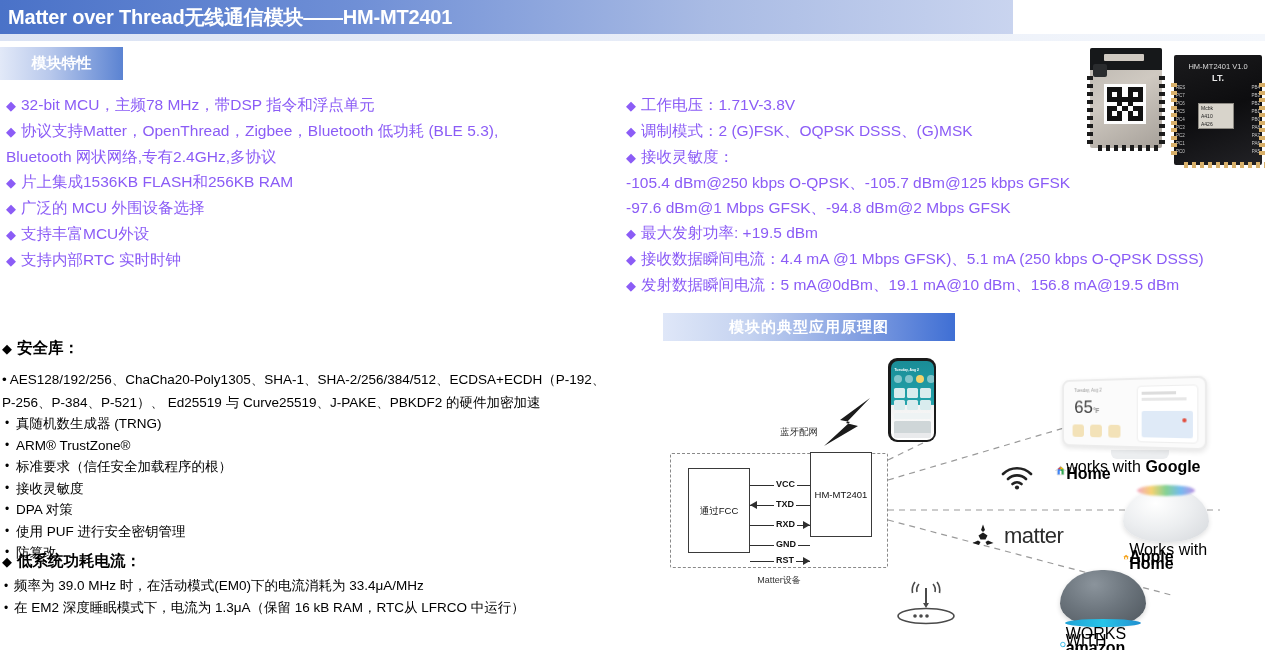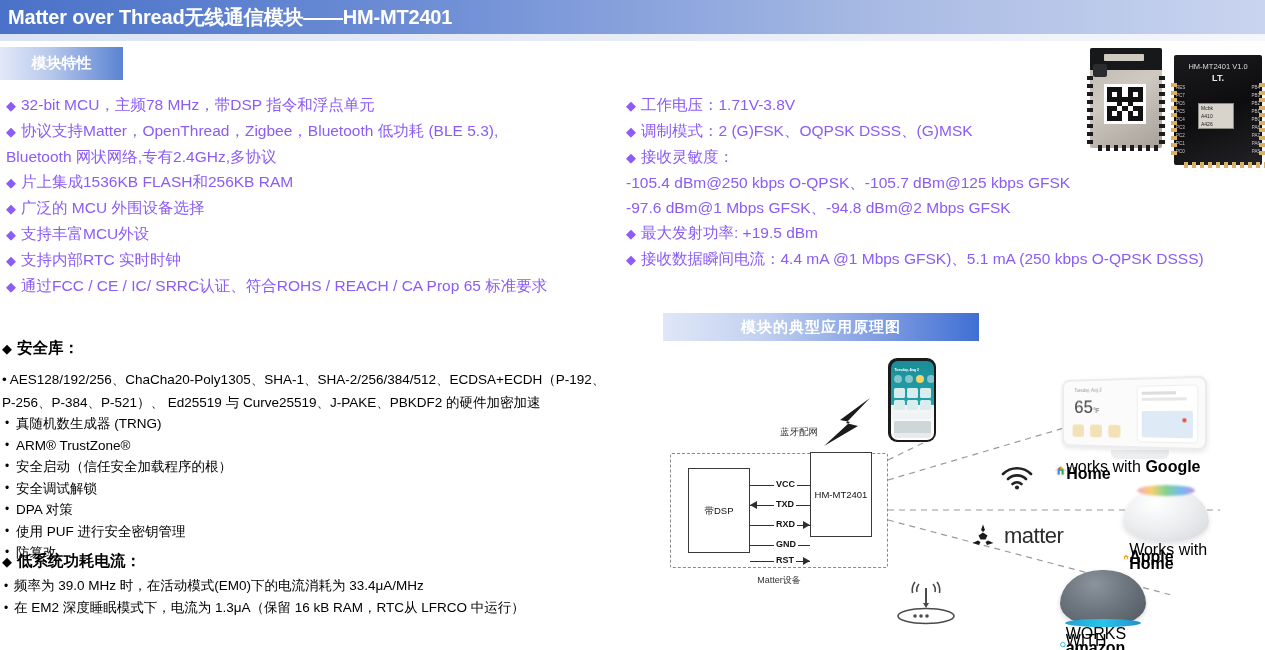--- a/index.html
+++ b/index.html
@@ -6,21 +6,21 @@
   html, body {
     width: 1265px; height: 650px;
     background: #ffffff;
     font-family: "Liberation Sans", "DejaVu Sans", sans-serif;
     overflow: hidden;
   }
   .page { position: relative; width: 1265px; height: 650px; }
 
   
   .title-bar {
-    position: absolute; left: 0; top: 0; width: 1265px; height: 34px;
+    position: absolute; left: 0; top: 0; width: 1013px; height: 34px;
     background: linear-gradient(to right, #4a72c8 0%, #6f8fd6 35%, #a9bbe4 70%, #c9d4ef 100%);
     display: flex; align-items: center;
   }
   .title-bar .title-text {
     color: #ffffff; font-size: 20px; font-weight: 600;
     padding-left: 8px; letter-spacing: -0.2px; white-space: nowrap;
   }
   .title-underline {
     position: absolute; left: 0; top: 34px; width: 1265px; height: 7px;
     background: linear-gradient(to right, #dbe3f4 0%, #e9eef8 60%, #f4f7fc 100%);
@@ -28,21 +28,21 @@
 
   
   .badge-feature {
     position: absolute; left: 0; top: 47px; width: 123px; height: 33px;
     background: linear-gradient(to right, #e2e9f8 0%, #b9c9ec 40%, #5b83d2 100%);
     display: flex; align-items: center; justify-content: center;
   }
   .badge-feature span { color: #ffffff; font-size: 15px; font-weight: 700; }
 
   .badge-diagram {
-    position: absolute; left: 663px; top: 313px; width: 316px; height: 28px;
+    position: absolute; left: 663px; top: 313px; width: 292px; height: 28px;
     background: linear-gradient(to right, #dfe7f8 0%, #c4d2f0 30%, #7d9be0 70%, #3f6fd4 100%);
     display: flex; align-items: center; justify-content: center;
   }
   .badge-diagram span { color: #ffffff; font-size: 15px; font-weight: 700; letter-spacing: 1px; }
 
   
   .col { position: absolute; color: #8b5cf6; }
   .col-left  { left: 6px;  top: 92px;  width: 610px; }
   .col-right { left: 626px; top: 92px; width: 632px; }
 
@@ -244,41 +244,41 @@
   </div>
 
   <div class="col col-left">
     <div class="line"><span class="dia">◆</span><span>32-bit MCU，主频78 MHz，带DSP 指令和浮点单元</span></div>
     <div class="line"><span class="dia">◆</span><span>协议支持Matter，OpenThread，Zigbee，Bluetooth 低功耗 (BLE 5.3),</span></div>
     <div class="line"><span>Bluetooth 网状网络,专有2.4GHz,多协议</span></div>
     <div class="line"><span class="dia">◆</span><span>片上集成1536KB FLASH和256KB RAM</span></div>
     <div class="line"><span class="dia">◆</span><span>广泛的 MCU 外围设备选择</span></div>
     <div class="line"><span class="dia">◆</span><span>支持丰富MCU外设</span></div>
     <div class="line"><span class="dia">◆</span><span>支持内部RTC 实时时钟</span></div>
-    <div class="line"><span class="dia">◆</span><span>通过FCC / CE / IC/ SRRC认证、符合ROHS / REACH / CA Prop 65 标准要求</span></div>
   </div>
 
   <div class="col col-right">
     <div class="line"><span class="dia">◆</span><span>工作电压：1.71V-3.8V</span></div>
     <div class="line"><span class="dia">◆</span><span>调制模式：2 (G)FSK、OQPSK DSSS、(G)MSK</span></div>
     <div class="line"><span class="dia">◆</span><span>接收灵敏度：</span></div>
     <div class="line"><span>-105.4 dBm@250 kbps O-QPSK、-105.7 dBm@125 kbps GFSK</span></div>
     <div class="line"><span>-97.6 dBm@1 Mbps GFSK、-94.8 dBm@2 Mbps GFSK</span></div>
     <div class="line"><span class="dia">◆</span><span>最大发射功率: +19.5 dBm</span></div>
     <div class="line"><span class="dia">◆</span><span>接收数据瞬间电流：4.4 mA @1 Mbps GFSK)、5.1 mA (250 kbps O-QPSK DSSS)</span></div>
+    <div class="line"><span class="dia">◆</span><span>发射数据瞬间电流：5 mA@0dBm、19.1 mA@10 dBm、156.8 mA@19.5 dBm</span></div>
   </div>
 
   <div class="sec-block">
     <div class="sec-head"><span class="dia">◆</span><span>安全库：</span></div>
     <div class="sec-para">• AES128/192/256、ChaCha20-Poly1305、SHA-1、SHA-2/256/384/512、ECDSA+ECDH（P-192、</div>
     <div class="sec-para">P-256、P-384、P-521）、 Ed25519 与 Curve25519、J-PAKE、PBKDF2 的硬件加密加速</div>
     <div class="sec-item">真随机数生成器 (TRNG)</div>
     <div class="sec-item">ARM® TrustZone®</div>
-    <div class="sec-item">安全启动（信任安全加载程序的根）</div>
-    <div class="sec-item">安全调试解锁</div>
+    <div class="sec-item">标准要求（信任安全加载程序的根）</div>
+    <div class="sec-item">接收灵敏度</div>
     <div class="sec-item">DPA 对策</div>
     <div class="sec-item">使用 PUF 进行安全密钥管理</div>
     <div class="sec-item">防篡改</div>
   </div>
 
   <div class="pwr-block">
     <div class="pwr-head"><span class="dia">◆</span><span>低系统功耗电流：</span></div>
     <div class="pwr-item">频率为 39.0 MHz 时，在活动模式(EM0)下的电流消耗为 33.4μA/MHz</div>
     <div class="pwr-item">在 EM2 深度睡眠模式下，电流为 1.3μA（保留 16 kB RAM，RTC从 LFRCO 中运行）</div>
   </div>
@@ -453,21 +453,21 @@
     <svg width="610" height="300" style="position:absolute;left:0;top:0">
       <g stroke="#9a9a9a" stroke-width="1.2" fill="none" stroke-dasharray="6,5">
         <line x1="233" y1="132" x2="470" y2="62"></line>
         <line x1="233" y1="162" x2="565" y2="162"></line>
         <line x1="233" y1="172" x2="520" y2="248"></line>
         <line x1="233" y1="112" x2="268" y2="95"></line>
       </g>
     </svg>
 
     <div class="dash-box"></div>
-    <div class="blk blk-mcu">带DSP</div>
+    <div class="blk blk-mcu">通过FCC</div>
     <div class="blk blk-mod">HM-MT2401</div>
 
     <div class="sig" style="left:95px; top:132px; width:60px;">
       <span class="wire" style="left:0; width:60px;"></span>
       <span class="lab">VCC</span>
     </div>
     <div class="sig" style="left:95px; top:152px; width:60px;">
       <span class="wire" style="left:0; width:60px;"></span>
       <span class="arw left" style="left:0;"></span>
       <span class="lab">TXD</span>

